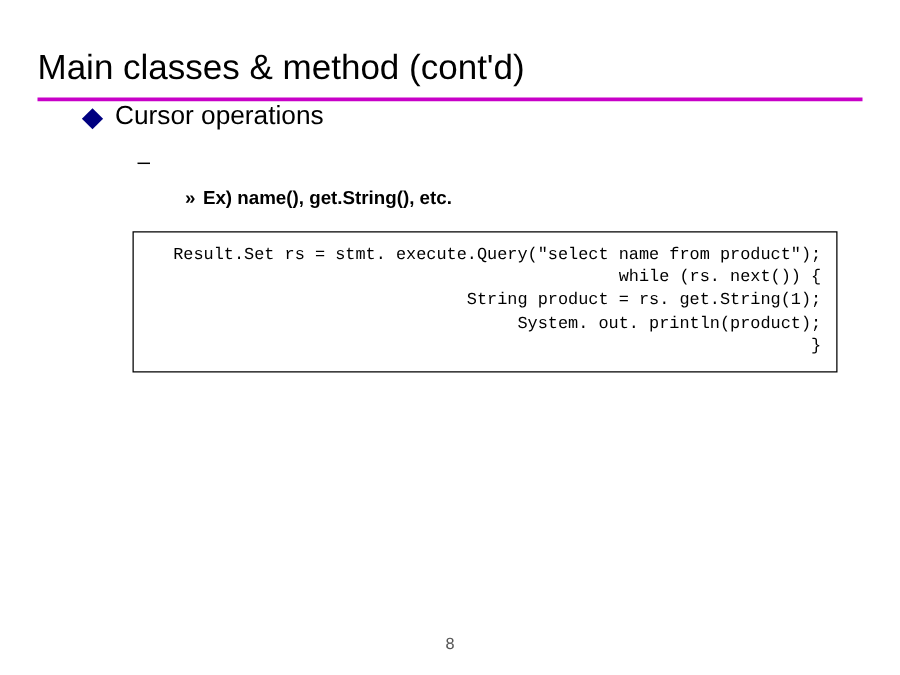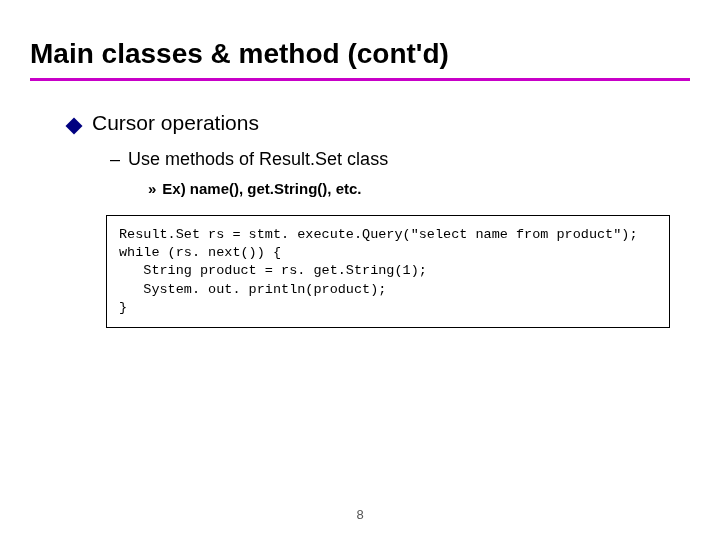--- a/index.html
+++ b/index.html
@@ -9,31 +9,30 @@
     background: #ffffff;
     font-family: Arial, Helvetica, sans-serif;
     position: relative;
     overflow: hidden;
   }
   .slide {
     padding: 38px 30px 0 30px;
   }
   .title {
     font-size: 28px;
-    font-weight: bold;
+    font-weight: normal;
     color: #000;
     padding-bottom: 6px;
   }
   .rule {
     border: none;
     border-top: 3px solid #c800c8;
     margin-top: 2px;
   }
   .content {
-    margin-top: 30px;
     padding-left: 38px;
   }
   .l1 {
     display: flex;
     align-items: baseline;
     gap: 12px;
     font-size: 21px;
   }
   .diamond {
     display: inline-block;
@@ -61,20 +60,21 @@
     gap: 6px;
   }
   .codebox {
     margin: 18px 20px 0 38px;
     border: 1.5px solid #000;
     padding: 10px 12px;
     font-family: "Courier New", Courier, monospace;
     font-size: 13.5px;
     line-height: 1.35;
     white-space: pre;
+    text-align: right;
   }
   .pagenum {
     position: absolute;
     bottom: 18px;
     left: 0;
     width: 100%;
     text-align: center;
     font-size: 13px;
     color: #555;
   }
@@ -88,21 +88,20 @@
 
   <div class="content">
 
     <div class="l1">
       <span class="diamond"></span>
       <span>Cursor operations</span>
     </div>
 
     <div class="l2">
       <span>–</span>
-      <span>Use methods of Result.Set class</span>
     </div>
 
     <div class="l3">
       <span>»</span>
       <span>Ex) name(), get.String(), etc.</span>
     </div>
 
     <div class="codebox">Result.Set rs = stmt. execute.Query("select name from product");
 while (rs. next()) {
    String product = rs. get.String(1);

